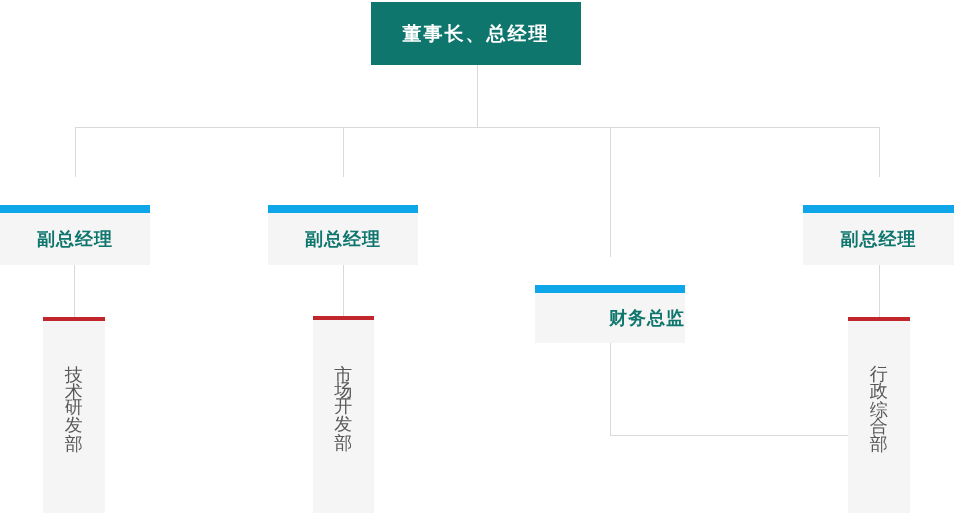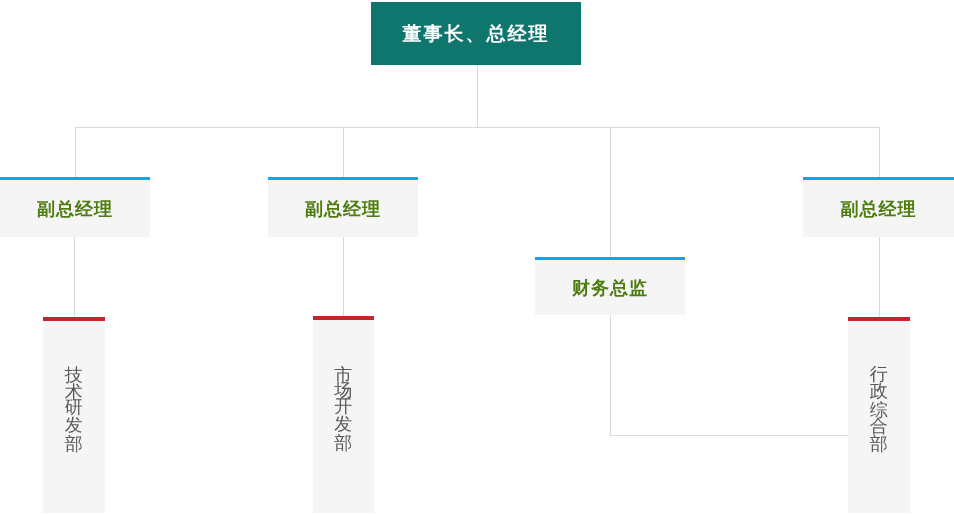--- a/index.html
+++ b/index.html
@@ -32,29 +32,30 @@
     letter-spacing: 2px;
     display: flex;
     align-items: center;
     justify-content: center;
     box-sizing: border-box;
   }
   .node2 {
     position: absolute;
     height: 60px;
     background: #f5f5f5;
-    border-top: 3px solid #0ea5e9;
+    border-top: 8px solid #0ea5e9;
     box-sizing: border-box;
-    color: #4d7c0f;
+    color: #0f766e;
     font-size: 18px;
     font-weight: 700;
     letter-spacing: 1px;
     display: flex;
     align-items: center;
     justify-content: center;
+    margin-top: 28px;
   }
   .dept {
     position: absolute;
     background: #f5f5f5;
     border-top: 4px solid #c1262d;
     box-sizing: border-box;
     display: flex;
     justify-content: center;
     align-items: flex-start;
   }
@@ -89,21 +90,21 @@
   <div class="root-box">
     <span>董事长、总经理</span>
   </div>
 
   <div class="node2" style="left:0px; top:177px; width:150px;">
     <span>副总经理</span>
   </div>
   <div class="node2" style="left:268px; top:177px; width:150px;">
     <span>副总经理</span>
   </div>
-  <div class="node2" style="left:535px; top:257px; width:150px; height:58px;">
+  <div class="node2" style="left:535px; top:257px; width:150px; height:58px;justify-content:flex-end;">
     <span>财务总监</span>
   </div>
   <div class="node2" style="left:803px; top:177px; width:151px;">
     <span>副总经理</span>
   </div>
 
   <div class="dept" style="left:43px; top:317px; width:62px; height:196px;">
     <span class="vtext">技术研发部</span>
   </div>
   <div class="dept" style="left:313px; top:316px; width:61px; height:197px;">

